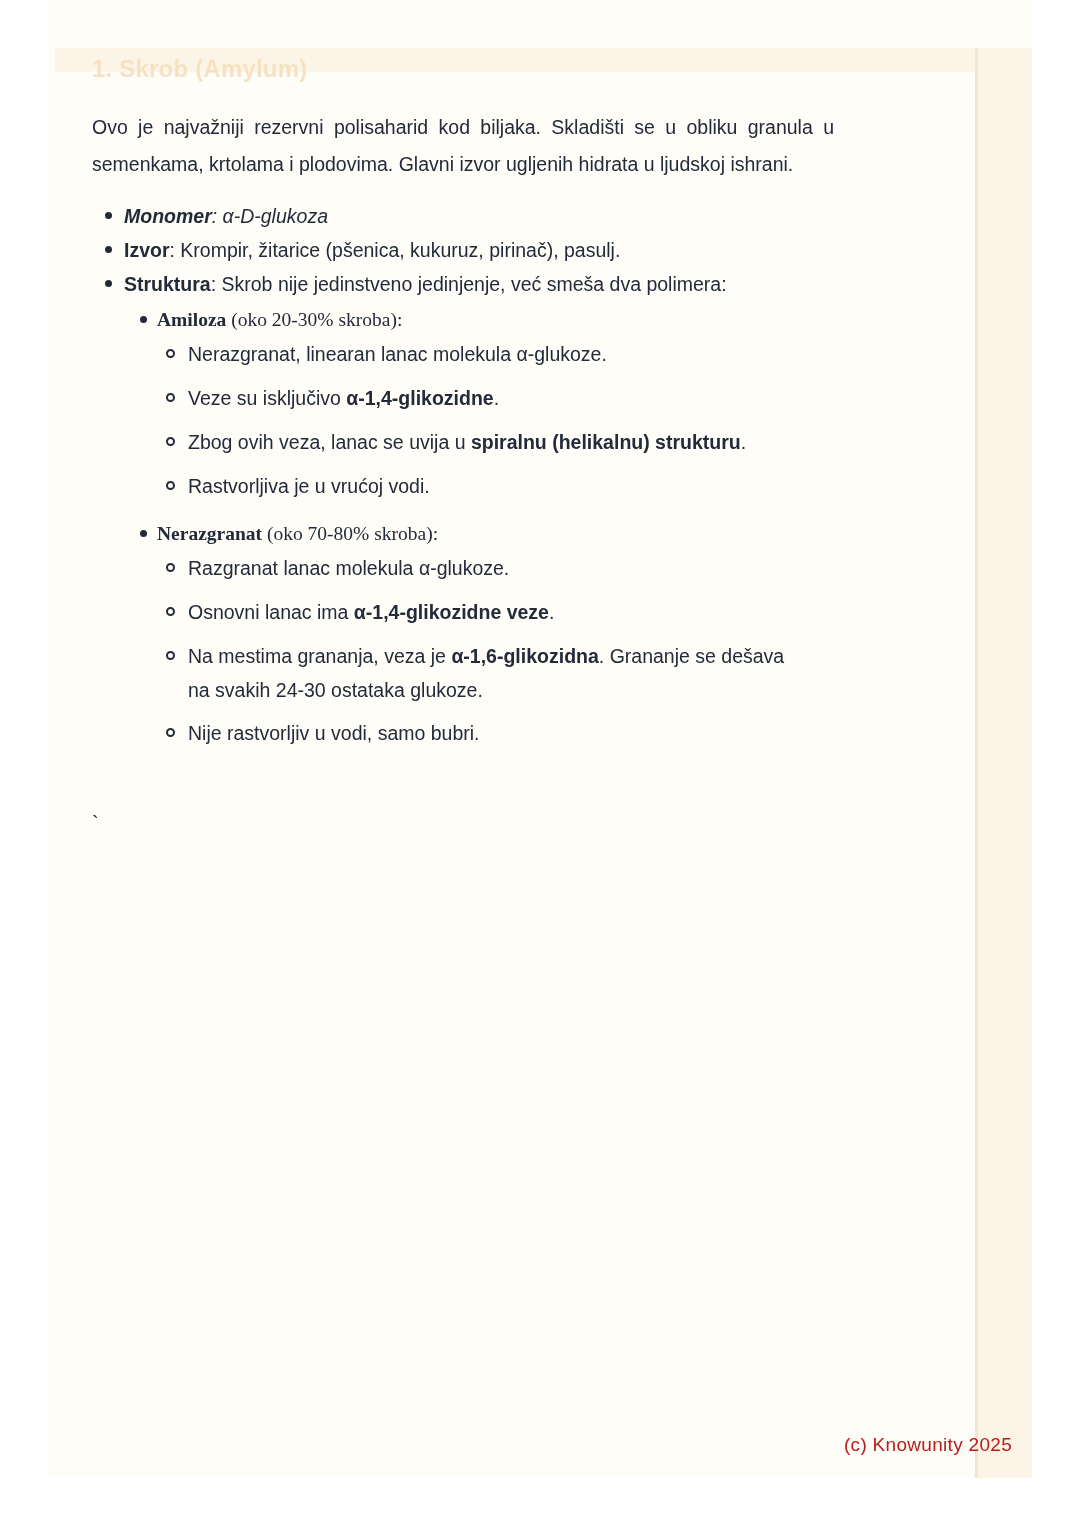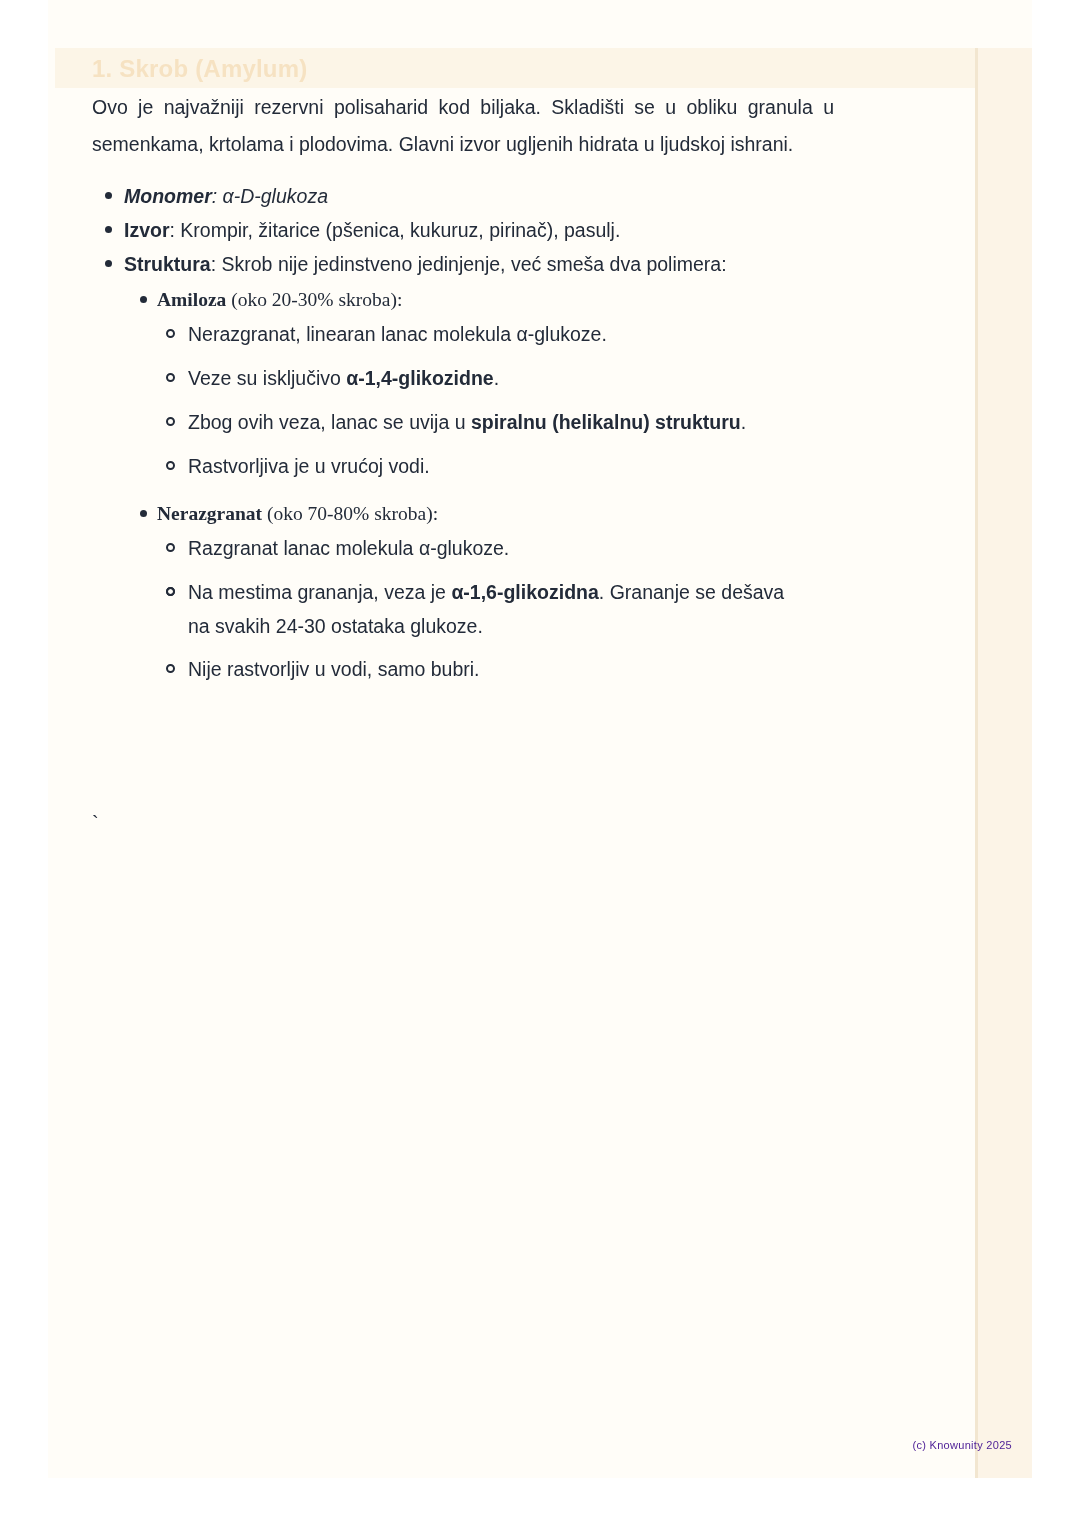--- a/index.html
+++ b/index.html
@@ -17,32 +17,32 @@
     background:#FFFDF8;
   }
   .right-band {
     position:absolute; left:927px; top:48px;
     width:54px; height:1430px;
     background:#FCF4E7;
     border-left:3px solid #F2E6D0;
   }
   .heading-block {
     position:absolute; left:7px; top:48px;
-    width:920px; height:40px;
+    width:920px; height:24px;
     background:#FCF5E7;
   }
   .heading {
     margin:0; padding:7px 0 0 37px;
     font-size:24px; line-height:27px;
     font-weight:700;
     color:#F6E2C2;
     letter-spacing:0.2px;
   }
   .content {
-    position:absolute; left:44px; top:76px;
+    position:absolute; left:44px; top:96px;
     width:742px;
     font-size:19.5px;
     z-index:2;
   }
   .intro {
     margin:13px 0 0 0;
     line-height:37px;
     text-align:justify;
   }
   .row { position:relative; line-height:34px; }
@@ -69,22 +69,22 @@
   .mt2  { margin-top:2px; }
   .mt0  { margin-top:0; }
   b { font-weight:700; }
   .stray {
     position:absolute; left:44px; top:806px;
     font-size:20px; line-height:34px; color:#232B39;
     z-index:2;
   }
   .footer {
     position:absolute; right:20px; top:1436px;
-    font-size:11px; line-height:18px;
-    color:#4c1d95;
+    font-size:19px; line-height:18px;
+    color:#b91c1c;
     letter-spacing:0.3px;
     z-index:5;
   }
 </style>
 </head>
 <body>
 
 <div class="page">
 
   <div class="right-band"></div>
@@ -142,20 +142,21 @@
       <span><b>Nerazgranat</b><span> (oko 70-80% skroba):</span></span>
     </div>
 
     <div class="row l3 mt0">
       <span class="marker circle"></span>
       <span><span>Razgranat lanac molekula α-glukoze.</span></span>
     </div>
 
     <div class="row l3 mt10">
       <span class="marker circle"></span>
+      <span><span>Osnovni lanac ima </span><b>α-1,4-glikozidne veze</b><span>.</span></span>
     </div>
 
     <div class="row l3 mt10">
       <span class="marker circle"></span>
       <span><span>Na mestima grananja, veza je </span><b>α-1,6-glikozidna</b><span>. Grananje se dešava</span><br><span>na svakih 24-30 ostataka glukoze.</span></span>
     </div>
 
     <div class="row l3 mt9">
       <span class="marker circle"></span>
       <span><span>Nije rastvorljiv u vodi, samo bubri.</span></span>

